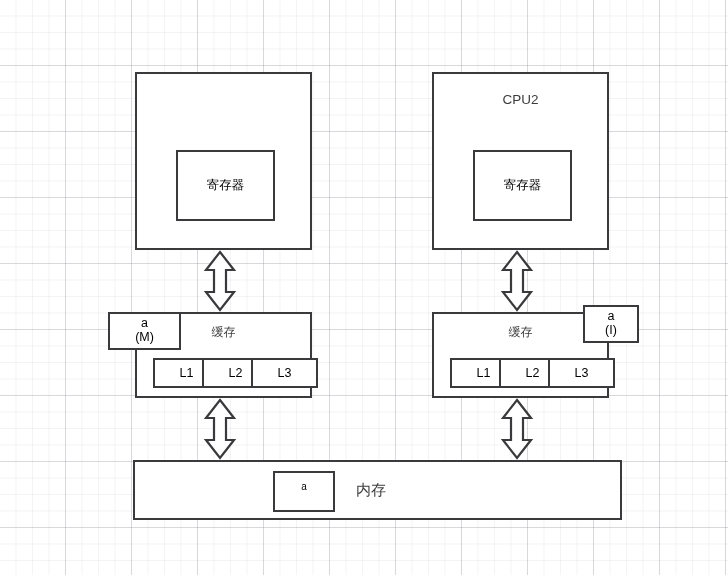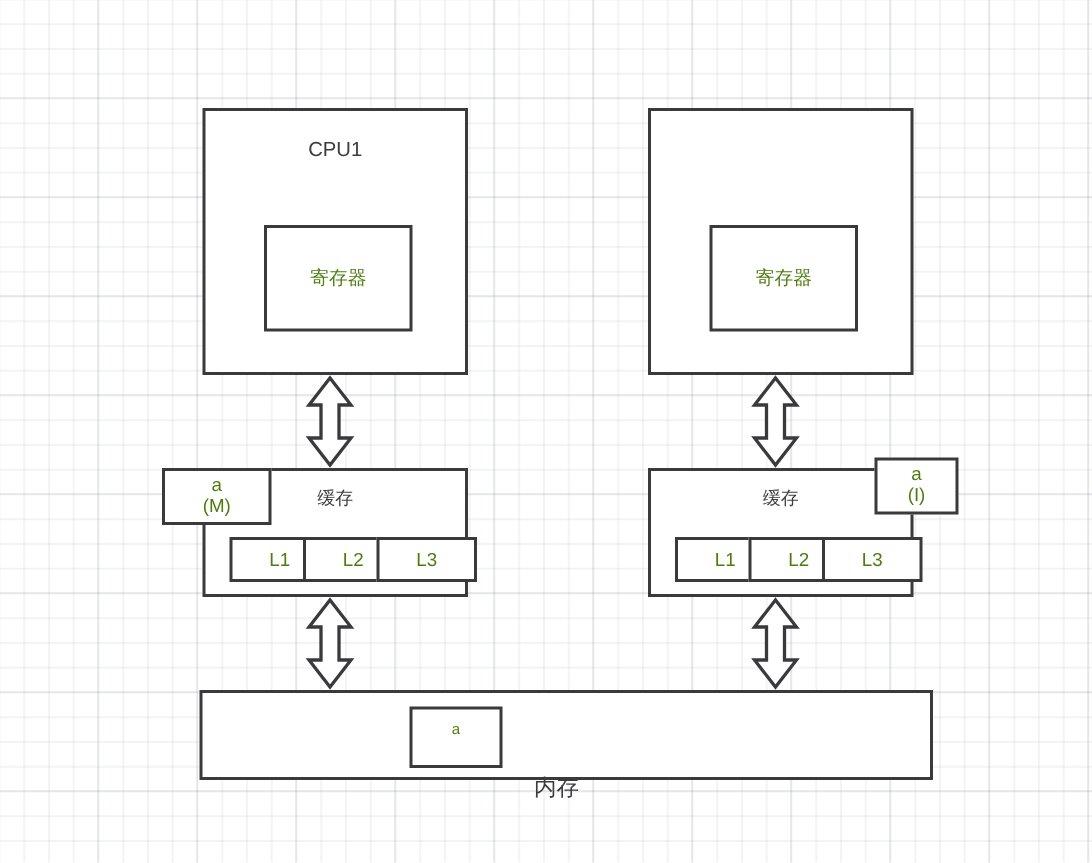--- a/index.html
+++ b/index.html
@@ -19,21 +19,21 @@
       linear-gradient(to right, rgba(170,175,180,.14) 1px, transparent 1px),
       linear-gradient(to bottom, rgba(170,175,180,.14) 1px, transparent 1px);
     background-size:66px 66px, 66px 66px, 16.5px 16.5px, 16.5px 16.5px;
     background-position:-1px -1px, -1px -1px, -1px -1px, -1px -1px;
   }
   .box{
     position:absolute;
     box-sizing:border-box;
     border:2px solid #3a3a3c;
     background:#ffffff;
-    color:#4d7c0f;
+    color:#000000;
   }
   .lbl{
     position:absolute;
     color:#3c3c3e;
     white-space:nowrap;
     line-height:1.25;
   }
   .center{
     left:0;right:0;text-align:center;
   }
@@ -59,46 +59,46 @@
   #l3b{left:548px;top:358px;}
   .lbox-label{font-size:12.5px;}
   
   #var-m-box{left:108px;top:312px;width:73px;height:38px;z-index:5;}
   #var-i-box{left:583px;top:305px;width:56px;height:38px;z-index:5;}
   .var-txt{font-size:12.5px;text-align:center;}
   
   #mem-box{left:133px;top:460px;width:489px;height:60px;}
   #mem-a-box{left:273px;top:471px;width:62px;height:41px;}
   #mem-a-label{font-size:10px;}
-  #mem-title{left:356px;top:481px;font-size:15px;margin-top:36px;}
+  #mem-title{left:356px;top:481px;font-size:15px;}
   
   .arrow{position:absolute;}
   #arrow-cpu1-cache1{left:203px;top:250px;}
   #arrow-cpu2-cache2{left:500px;top:250px;}
   #arrow-cache1-mem{left:203px;top:398px;}
   #arrow-cache2-mem{left:500px;top:398px;}
   
   #watermark{
     position:absolute;left:486px;top:547px;
     font-size:15px;color:#f0f0f0;
     letter-spacing:.2px;white-space:nowrap;
   }
 </style>
 </head>
 <body>
 
 <div id="canvas">
 
   <div class="box" id="cpu1-box"></div>
-  <div class="lbl center" id="cpu1-title" style="left:135px;width:177px;">CPU1</div>
   <div class="box" id="reg1-box" style="display:flex;align-items:center;justify-content:center;">
     <span class="reg-label">寄存器</span>
   </div>
 
   <div class="box" id="cpu2-box"></div>
+  <div class="lbl center" id="cpu2-title" style="left:432px;width:177px;">CPU2</div>
   <div class="box" id="reg2-box" style="display:flex;align-items:center;justify-content:center;">
     <span class="reg-label">寄存器</span>
   </div>
 
   <div class="arrow" id="arrow-cpu1-cache1">
     <svg width="34" height="62" viewBox="0 0 34 62">
       <path d="M17 2 L31 20 L23 20 L23 42 L31 42 L17 60 L3 42 L11 42 L11 20 L3 20 Z" fill="#ffffff" stroke="#3a3a3c" stroke-width="2.2" stroke-linejoin="miter"></path>
     </svg>
   </div>
   <div class="arrow" id="arrow-cpu2-cache2">

